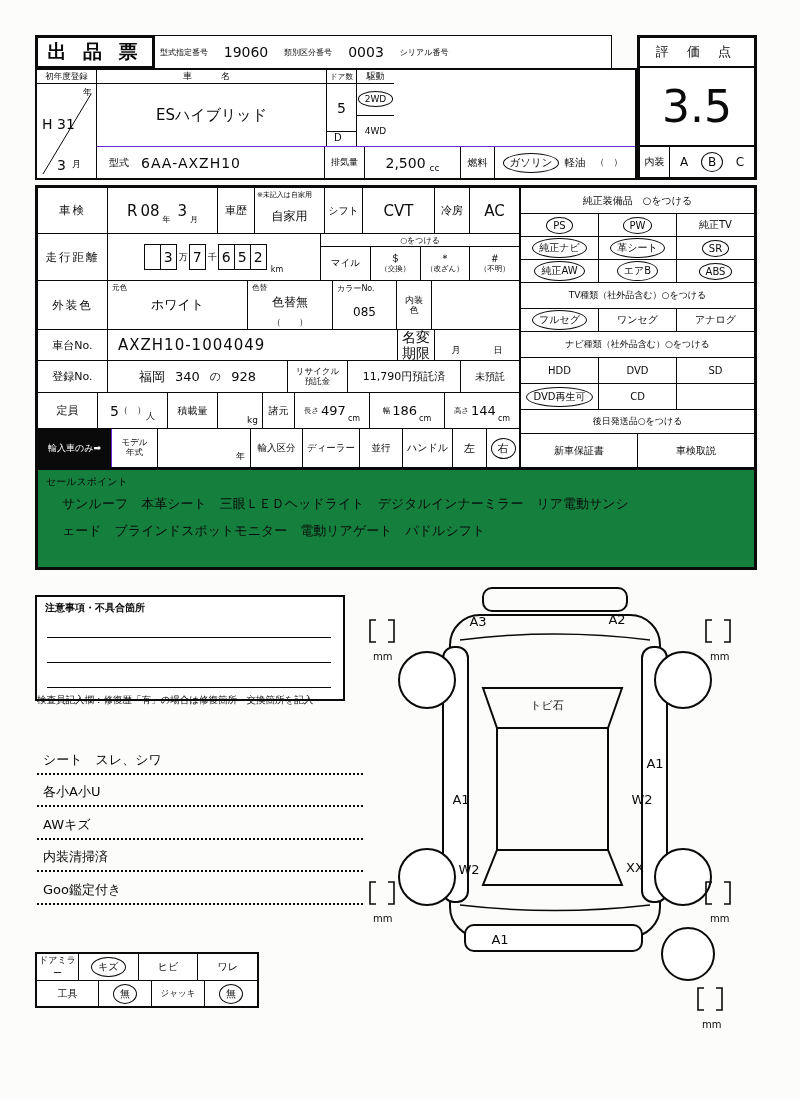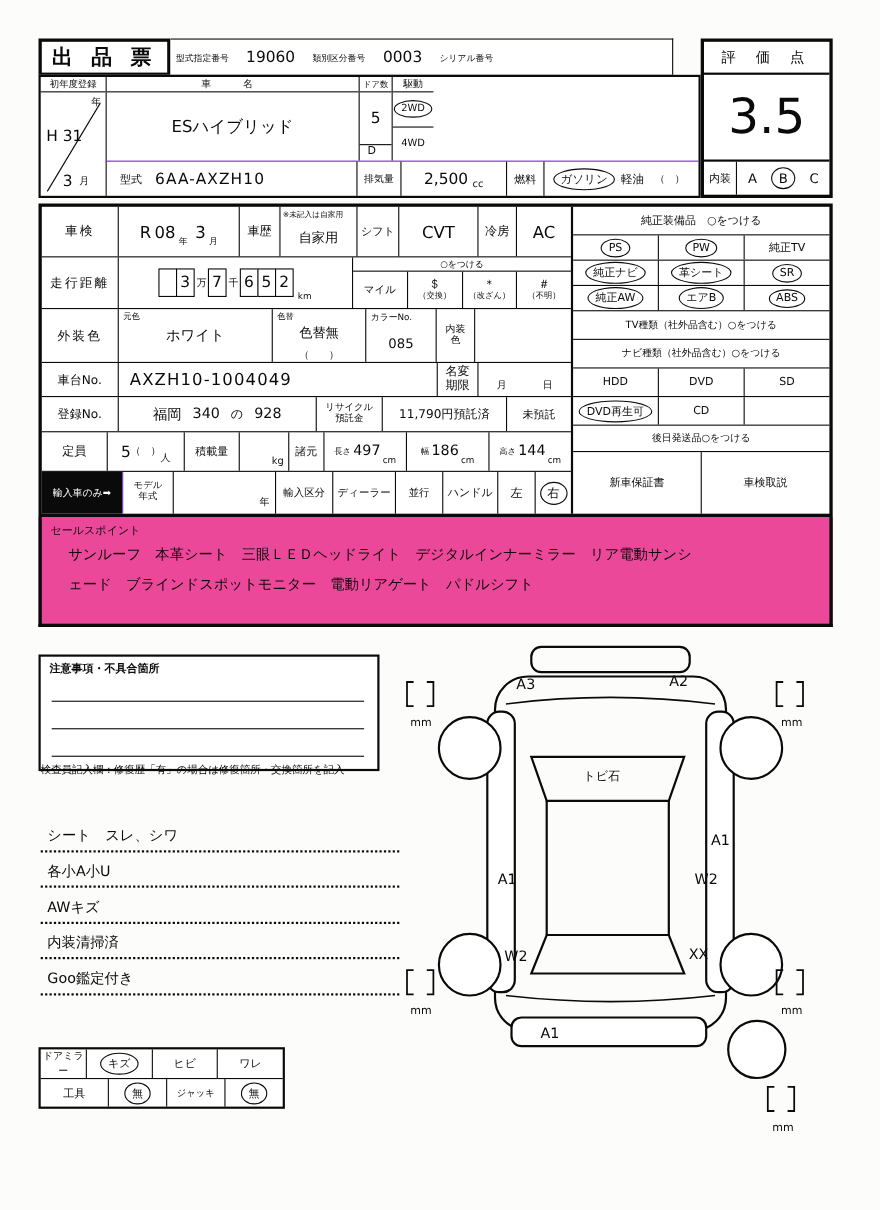--- a/index.html
+++ b/index.html
@@ -176,21 +176,21 @@
         <div class="c col br1" style="width:35px;font-size:9px;line-height:1.15">
           <span>内装</span>
           <span>色</span>
         </div>
         <div style="flex:1"></div>
       </div>
 
       <div class="flex bb1" style="height:31px">
         <div class="c br1" style="width:70px;font-size:11px">車台No.</div>
         <div class="br1" style="width:290px;display:flex;align-items:center;padding-left:10px;font-size:15px;letter-spacing:1px">AXZH10-1004049</div>
-        <div class="c col br1" style="width:37px;font-size:11px;line-height:1.15">
+        <div class="c col br1" style="width:37px;font-size:14px;line-height:1.15">
           <span>名変</span>
           <span>期限</span>
         </div>
         <div class="flex" style="flex:1;align-items:flex-end;justify-content:space-around;padding-bottom:3px;font-size:9px">
           <span>月</span>
           <span>日</span>
         </div>
       </div>
 
       <div class="flex bb1" style="height:32px">
@@ -285,20 +285,27 @@
             <span class="circ">純正AW</span>
           </div>
         <div class="c br1 eq">
             <span class="circ">エアB</span>
           </div>
         <div class="c eq">
             <span class="circ">ABS</span>
           </div>
       </div>
       <div class="c bb1" style="height:26px;font-size:9px">TV種類（社外品含む）○をつける</div>
+      <div class="flex bb1" style="height:23px">
+        <div class="c br1 eq">
+            <span class="circ">フルセグ</span>
+          </div>
+        <div class="c br1 eq">ワンセグ</div>
+        <div class="c eq">アナログ</div>
+      </div>
       <div class="c bb1" style="height:26px;font-size:9px">ナビ種類（社外品含む）○をつける</div>
       <div class="flex bb1" style="height:26px">
         <div class="c br1 eq">HDD</div>
         <div class="c br1 eq">DVD</div>
         <div class="c eq">SD</div>
       </div>
       <div class="flex bb1" style="height:26px">
         <div class="c br1 eq">
             <span class="circ">DVD再生可</span>
           </div>
@@ -306,21 +313,21 @@
         <div class="c eq"></div>
       </div>
       <div class="c bb1" style="height:24px;font-size:9px">後日発送品○をつける</div>
       <div class="flex" style="flex:1">
         <div class="c br1" style="flex:1;font-size:10px">新車保証書</div>
         <div class="c" style="flex:1;font-size:10px">車検取説</div>
       </div>
     </div>
   </div>
 
-  <div class="abs" style="left:35px;top:470px;width:722px;height:100px;border:3px solid #0a0a0a;border-top:none;background:#ec4899">
+  <div class="abs" style="left:35px;top:470px;width:722px;height:100px;border:3px solid #0a0a0a;border-top:none;background:#15803d">
     <div style="font-size:10px;padding:5px 0 2px 8px">セールスポイント</div>
     <div style="font-size:13px;padding:4px 0 0 24px">サンルーフ　本革シート　三眼ＬＥＤヘッドライト　デジタルインナーミラー　リア電動サンシ</div>
     <div style="font-size:13px;padding:9px 0 0 24px">ェード　ブラインドスポットモニター　電動リアゲート　パドルシフト</div>
   </div>
 
   <div class="abs" style="left:35px;top:595px;width:310px;height:106px;border:2.5px solid #0a0a0a;background:#fff">
     <div style="font-size:10px;font-weight:bold;padding:4px 0 0 8px">注意事項・不具合箇所</div>
     <div class="nline" style="top:40px"></div>
     <div class="nline" style="top:65px"></div>
     <div class="nline" style="top:90px"></div>

